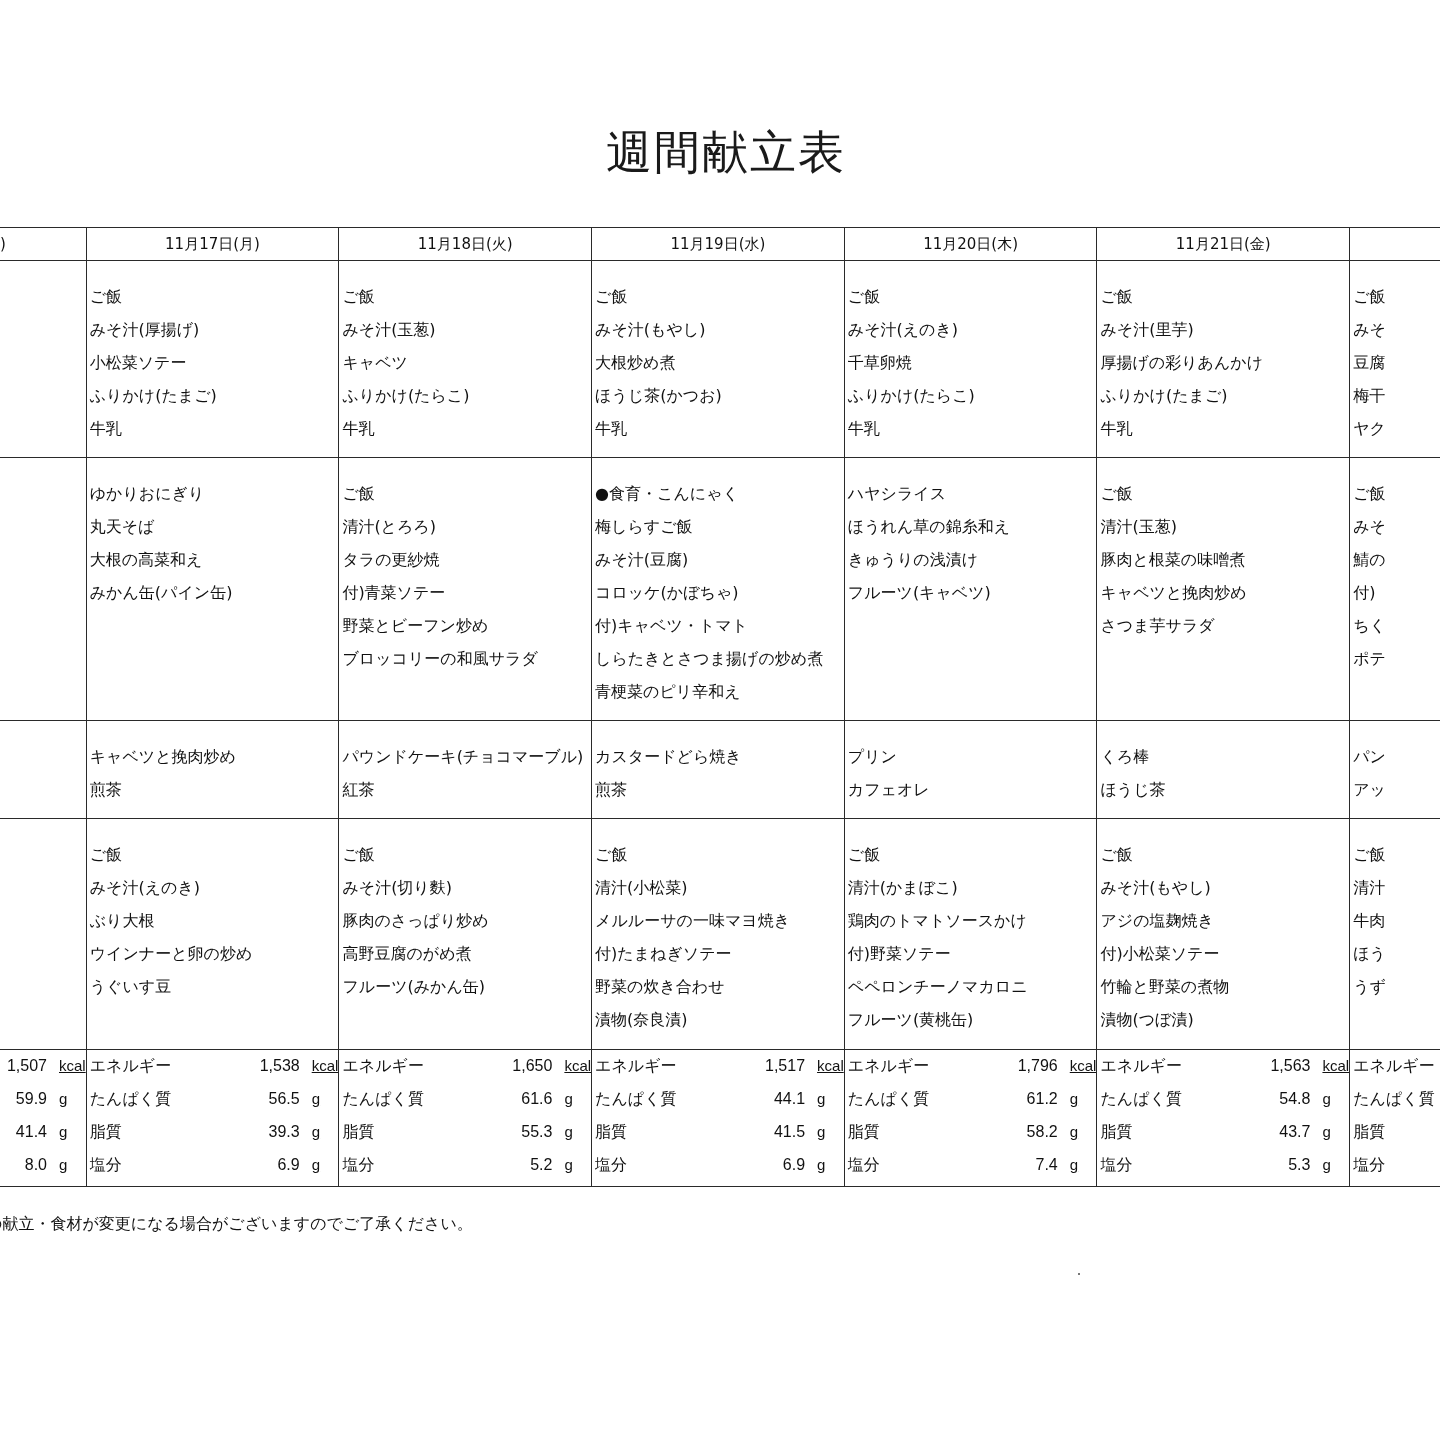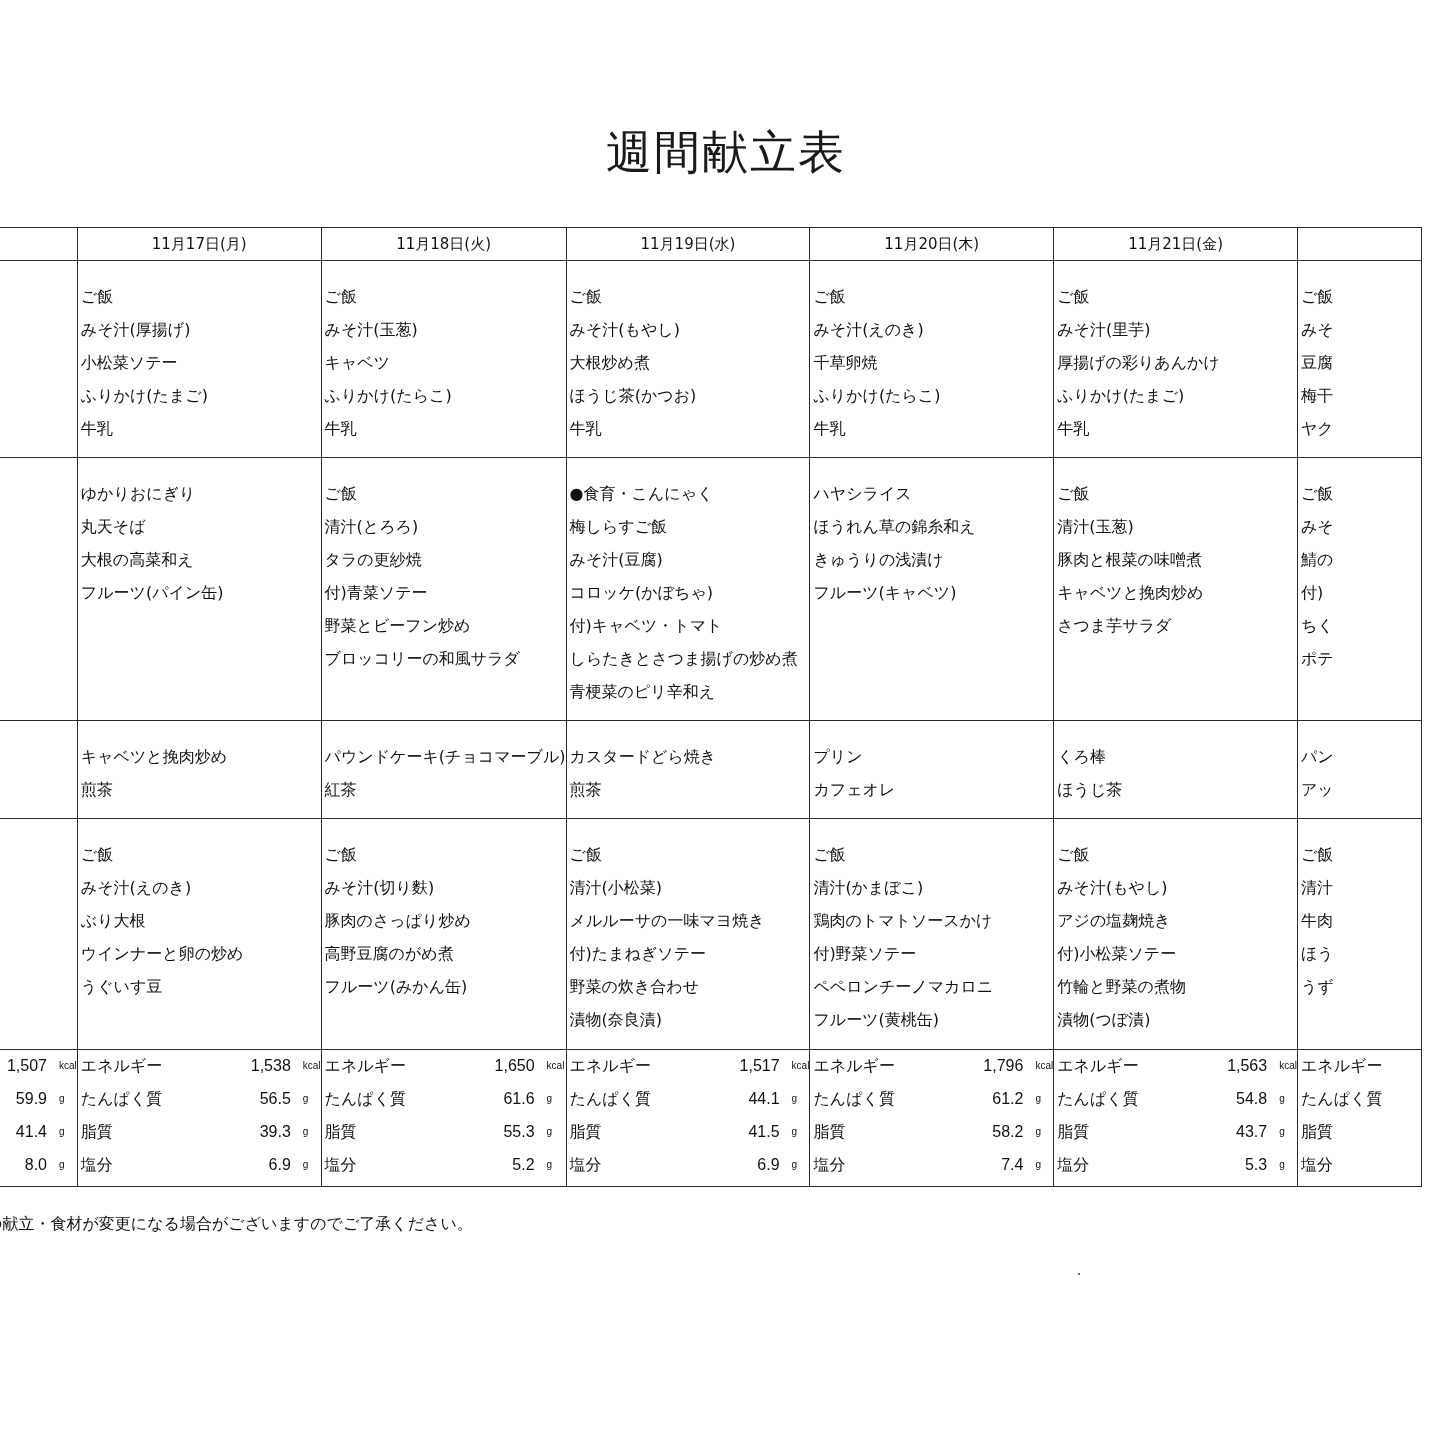--- a/index.html
+++ b/index.html
@@ -9,21 +9,21 @@
            font-size:46px; font-weight:300; letter-spacing:2px; color:#1a1a1a; }
   .grid { position:absolute; left:-170px; top:227px; border-collapse:collapse; table-layout:fixed; }
   .grid td, .grid th { border:1.5px solid #2a2a2a; padding:0; vertical-align:top; overflow:hidden; }
   .grid th { font-weight:normal; font-size:15px; text-align:center; vertical-align:middle; height:32px; }
   .cell-list { padding:4px 0 0 3px;margin-top:20px; }
   .item { height:33px; line-height:24px; font-size:16px; white-space:nowrap; }
   .nutri { padding:4px 0 0 3px; }
   .nrow { height:33px; line-height:24px; font-size:16px; display:flex; white-space:nowrap; }
   .nlabel { width:120px; }
   .nval { width:90px; text-align:right; font-family:"Liberation Sans Narrow","Liberation Sans",sans-serif; }
-  .nunit { padding-left:12px; font-family:"Liberation Sans",sans-serif; font-size:10px; }
+  .nunit { padding-left:12px; font-family:"Liberation Sans",sans-serif; font-size:15px;text-decoration:underline; }
   .note { position:absolute; left:-14px; top:1214px; font-size:16px; white-space:nowrap; }
   .speck { position:absolute; left:1078px; top:1273px; width:2px; height:2px; background:#777; }
 </style>
 </head>
 <body>
 
 <div class="title">週間献立表</div>
 
 <table class="grid" id="menu-grid">
   <colgroup>
@@ -108,21 +108,21 @@
       </tr>
     <tr id="row-lunch" style="height:263px">
         <td>
           <div class="cell-list"></div>
         </td>
         <td>
           <div class="cell-list">
             <div class="item">ゆかりおにぎり</div>
             <div class="item">丸天そば</div>
             <div class="item">大根の高菜和え</div>
-            <div class="item">フルーツ(パイン缶)</div>
+            <div class="item">みかん缶(パイン缶)</div>
           </div>
         </td>
         <td>
           <div class="cell-list">
             <div class="item">ご飯</div>
             <div class="item">清汁(とろろ)</div>
             <div class="item">タラの更紗焼</div>
             <div class="item">付)青菜ソテー</div>
             <div class="item">野菜とビーフン炒め</div>
             <div class="item">ブロッコリーの和風サラダ</div>

